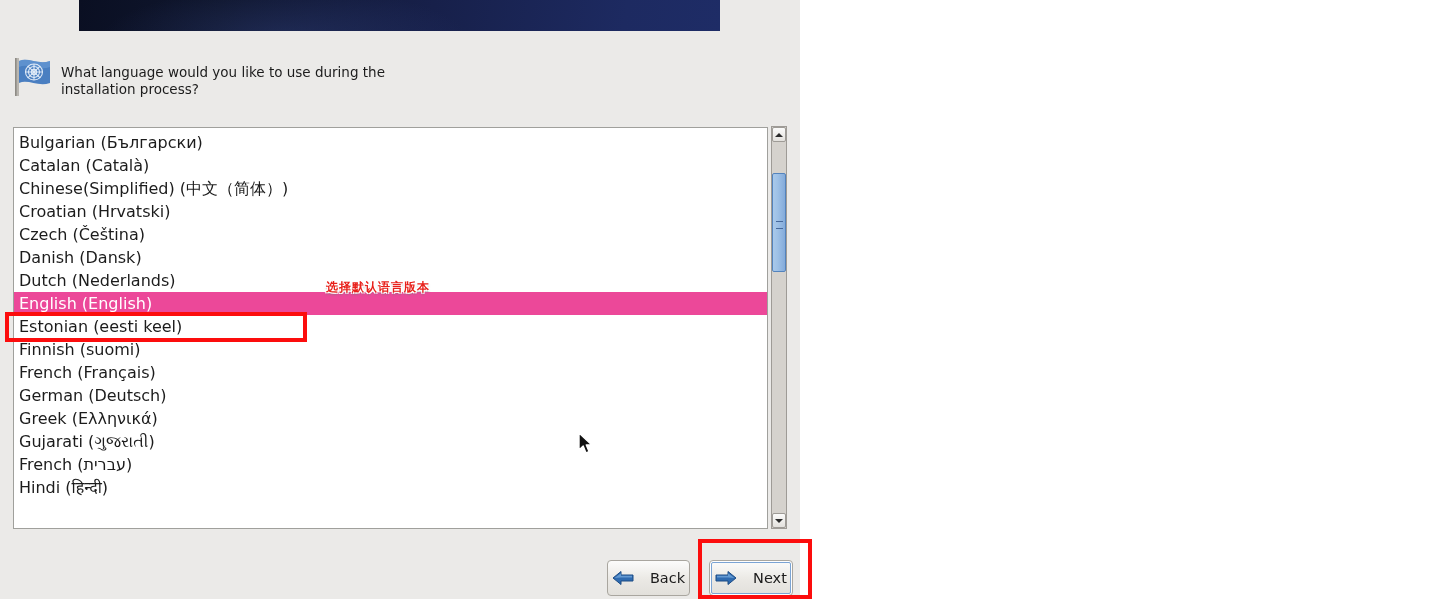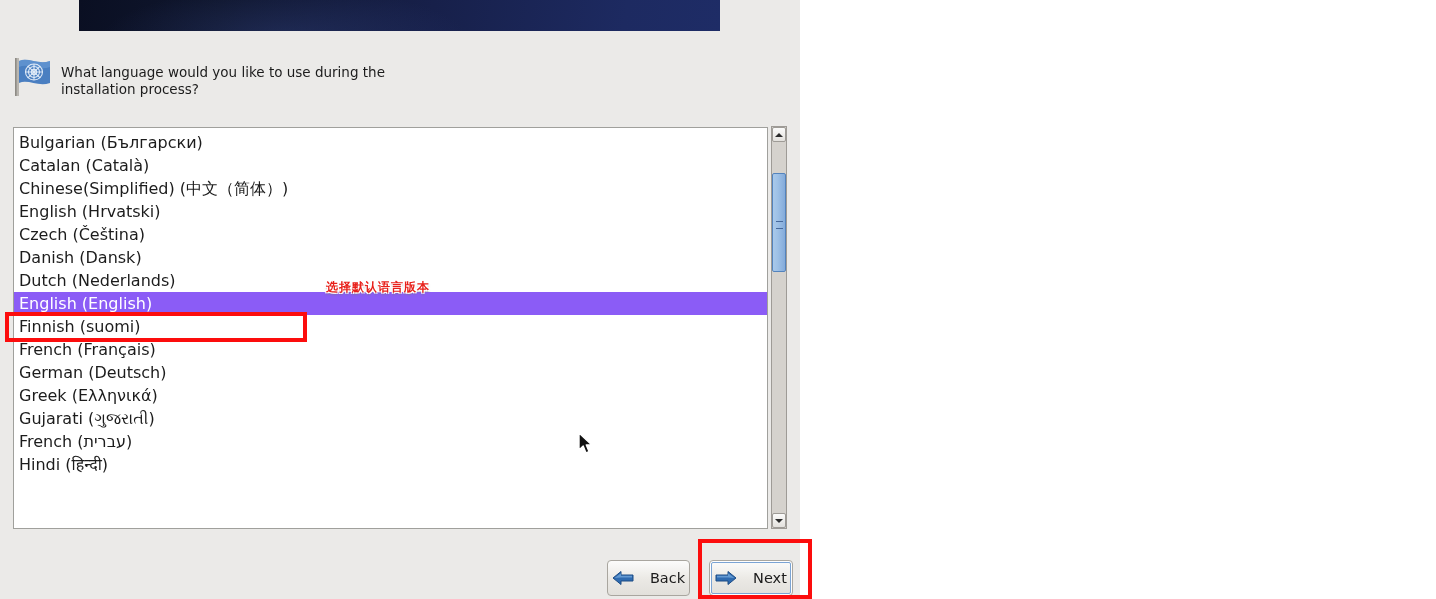--- a/index.html
+++ b/index.html
@@ -88,21 +88,21 @@
   .lang-row {
     height: 23px;
     line-height: 23px;
     padding-left: 5px;
     font-size: 16px;
     color: #1c1c1c;
     white-space: nowrap;
     box-sizing: border-box;
   }
   .lang-row.selected {
-    background: #8b5cf6;
+    background: #ec4899;
     color: #ffffff;
   }
 
   
   #list-scrollbar {
     position: absolute;
     left: 771px;
     top: 126px;
     width: 16px;
     height: 403px;
@@ -245,25 +245,26 @@
       </svg>
     </div>
     <div id="prompt-text">What language would you like to use during the installation process?</div>
   </div>
 
   <div id="language-listbox">
     <ul id="language-list">
         <li class="lang-row">Bulgarian (Български)</li>
         <li class="lang-row">Catalan (Català)</li>
         <li class="lang-row">Chinese(Simplified) (中文（简体）)</li>
-        <li class="lang-row">English (Hrvatski)</li>
+        <li class="lang-row">Croatian (Hrvatski)</li>
         <li class="lang-row">Czech (Čeština)</li>
         <li class="lang-row">Danish (Dansk)</li>
         <li class="lang-row">Dutch (Nederlands)</li>
         <li class="lang-row selected">English (English)</li>
+        <li class="lang-row">Estonian (eesti keel)</li>
         <li class="lang-row">Finnish (suomi)</li>
         <li class="lang-row">French (Français)</li>
         <li class="lang-row">German (Deutsch)</li>
         <li class="lang-row">Greek (Ελληνικά)</li>
         <li class="lang-row">Gujarati (ગુજરાતી)</li>
         <li class="lang-row">French (עברית)</li>
         <li class="lang-row">Hindi (हिन्दी)</li>
       </ul>
   </div>
 

